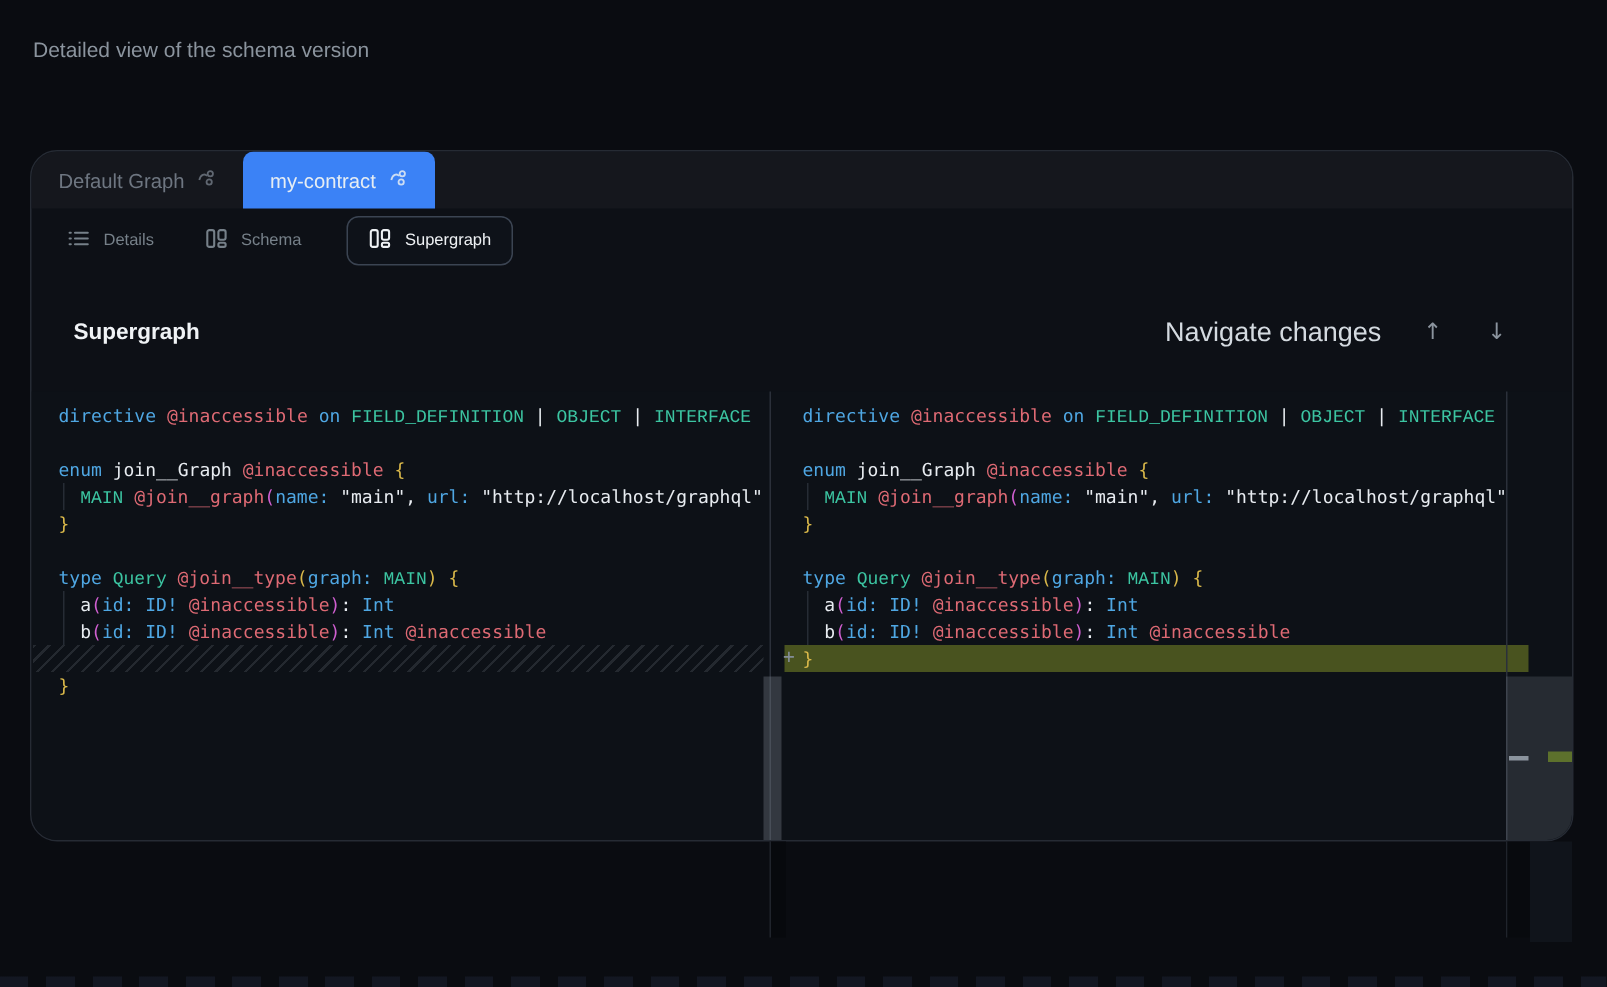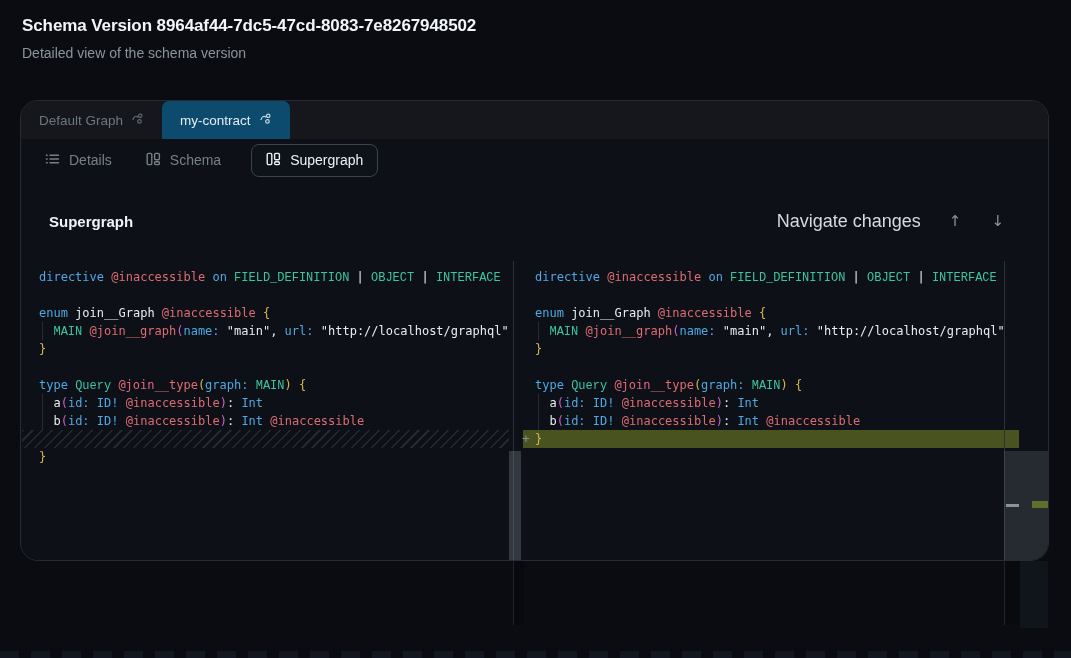--- a/index.html
+++ b/index.html
@@ -23,27 +23,27 @@
     background:#0d1016; border:1px solid #262b34; border-radius:18px;
     overflow:hidden;
   }
 
   
   .tab-row { height:38px; background:#15171d; display:flex; align-items:stretch; border-radius:7px 7px 0 0; }
   .tab {
     display:inline-flex; align-items:center; gap:8px; padding:0 18px;
     font-size:13.5px; color:#6e7681; cursor:pointer; white-space:nowrap;
   }
-  .tab.active { background:#0c4a6e; color:#e6edf3; border-radius:7px 7px 0 0; }
+  .tab.active { background:#3b82f6; color:#e6edf3; border-radius:7px 7px 0 0; }
   .tab svg { stroke:currentColor; fill:none; stroke-width:1.3; opacity:.85; }
 
   
   .subtab-row { height:42px; display:flex; align-items:center; padding-left:20px; gap:26px; }
   .subtab {
-    display:inline-flex; align-items:center; gap:9px; font-size:14px; color:#768089;
+    display:inline-flex; align-items:center; gap:9px; font-size:11px; color:#768089;
     cursor:pointer; white-space:nowrap; padding:7px 4px;
   }
   .subtab svg { stroke:currentColor; fill:none; stroke-width:1.4; }
   .subtab.active {
     color:#eef1f4; border:1px solid var(--c-accent_border,#3b4452);
     border-radius:8px; padding:7px 14px; background:#0e1219;
   }
 
   
   .section-header { height:80px; display:flex; align-items:center; justify-content:space-between; padding:0 36px 0 28px; }
@@ -101,21 +101,20 @@
   .ov-right-colB  { left:1020px; top:561px; width:28px; height:67px; background:#10141b; }
   .bottom-dashes  {
     left:0; top:651px; width:1071px; height:7px;
     background:repeating-linear-gradient(90deg, #131722 0 19px, transparent 19px 31px);
   }
 </style>
 </head>
 <body style="--c-accent_border: #3b4452; --c-added_line_bg: #49531f; --c-added_marker: #5d712c; --c-syntax_keyword: #4fa7e3; --c-syntax_type: #3cc5a2; --c-syntax_directive: #de6a74; --c-syntax_bracket_yellow: #d9b84a; --c-syntax_bracket_pink: #cf5fd0; --c-syntax_text: #e8ecf1;">
 
 <div class="page-header">
-  <div class="page-title">Schema Version 8964af44-7dc5-47cd-8083-7e8267948502</div>
   <div class="page-subtitle">Detailed view of the schema version</div>
 </div>
 
 <div class="card">
 
   <div class="tab-row">
     <div class="tab">
       <span>Default Graph</span>
       <span><svg width="13" height="13" viewBox="0 0 14 14">
             <path d="M2 8.6 C3 4.6 5.8 3.8 7.6 5.6"></path>

